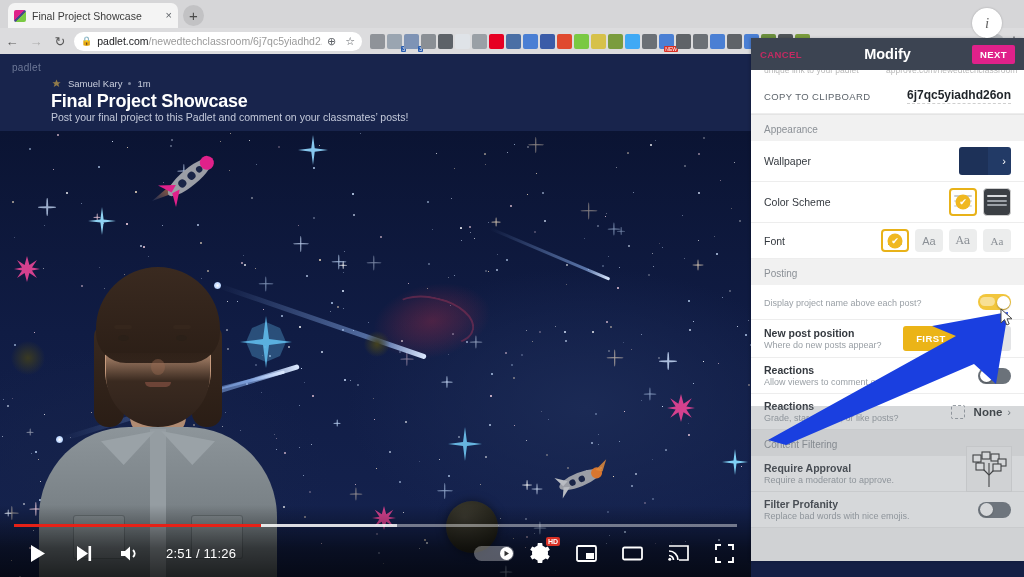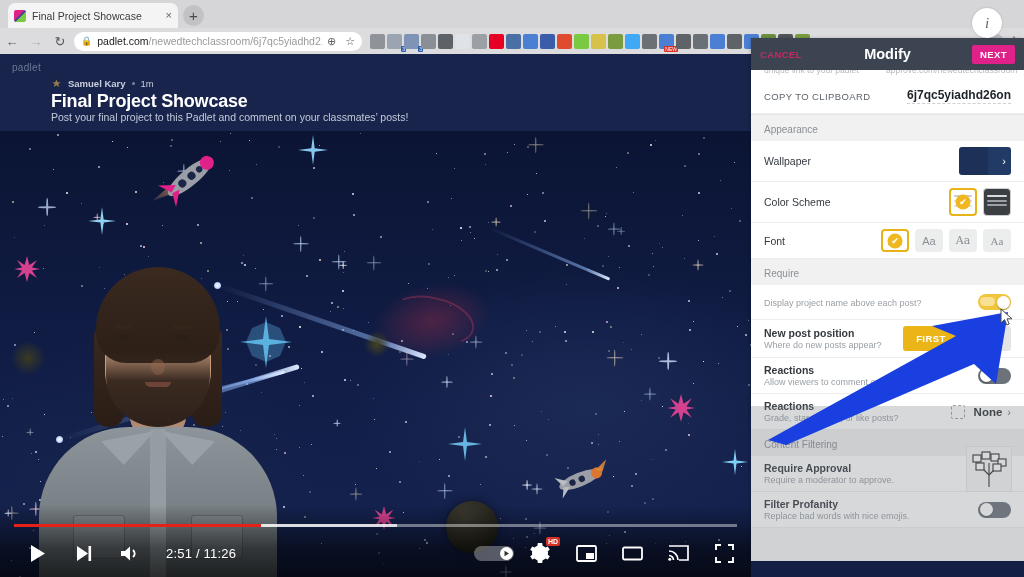--- a/index.html
+++ b/index.html
@@ -61,21 +61,21 @@
 
   
   .page { position:absolute; top:54px; left:0; width:1024px; height:523px;
           background:#141f45; overflow:hidden; }
   .padlet-head { position:absolute; top:0; left:0; width:751px; height:77px;
                  background:#18244c; overflow:hidden; }
   .padlet-logo { position:absolute; left:12px; top:8px; font-size:10px; color:#6d7897;
                  letter-spacing:.3px; }
   .author-row { position:absolute; left:51px; top:24px; display:flex; align-items:center; gap:6px; }
   .author-av { width:11px; height:11px; opacity:.7; }
-  .author-name { font-size:9.5px; color:#c9cedd; font-weight:bold; }
+  .author-name { font-size:9.5px; color:#c9cedd; font-weight:normal; }
   .dot-sep { width:3px; height:3px; border-radius:50%; background:#7a melhor; background:#7a849f; }
   .ago { font-size:9.5px; color:#c9cedd; }
   .board-title { position:absolute; left:51px; top:37px; font-size:18px; color:#fff;
                  font-weight:bold; letter-spacing:-.2px; }
   .board-desc { position:absolute; left:51px; top:57px; font-size:10.5px; color:#c3c9da; }
 
   .space { position:absolute; top:77px; left:0; width:751px; height:446px;
            background:
              radial-gradient(ellipse 340px 200px at 78% 62%, #1b2a55 0%, rgba(27,42,85,0) 70%),
              radial-gradient(ellipse 300px 190px at 16% 78%, #16234b 0%, rgba(22,35,75,0) 70%),
@@ -944,21 +944,21 @@
         </div>
         <div class="font-box" style="font-family:'DejaVu Serif',serif">
           <span>Aa</span>
         </div>
         <div class="font-box" style="font-family:'Liberation Serif',serif">
           <span>Aa</span>
         </div>
       </div>
     </div>
 
-    <div class="sect">Require</div>
+    <div class="sect">Posting</div>
 
     <div class="row">
       <div class="row-txt">
         <div class="row-sub">Display project name above each post?</div>
       </div>
       <div class="toggle on">
         <div class="tk"></div>
       </div>
     </div>
 

